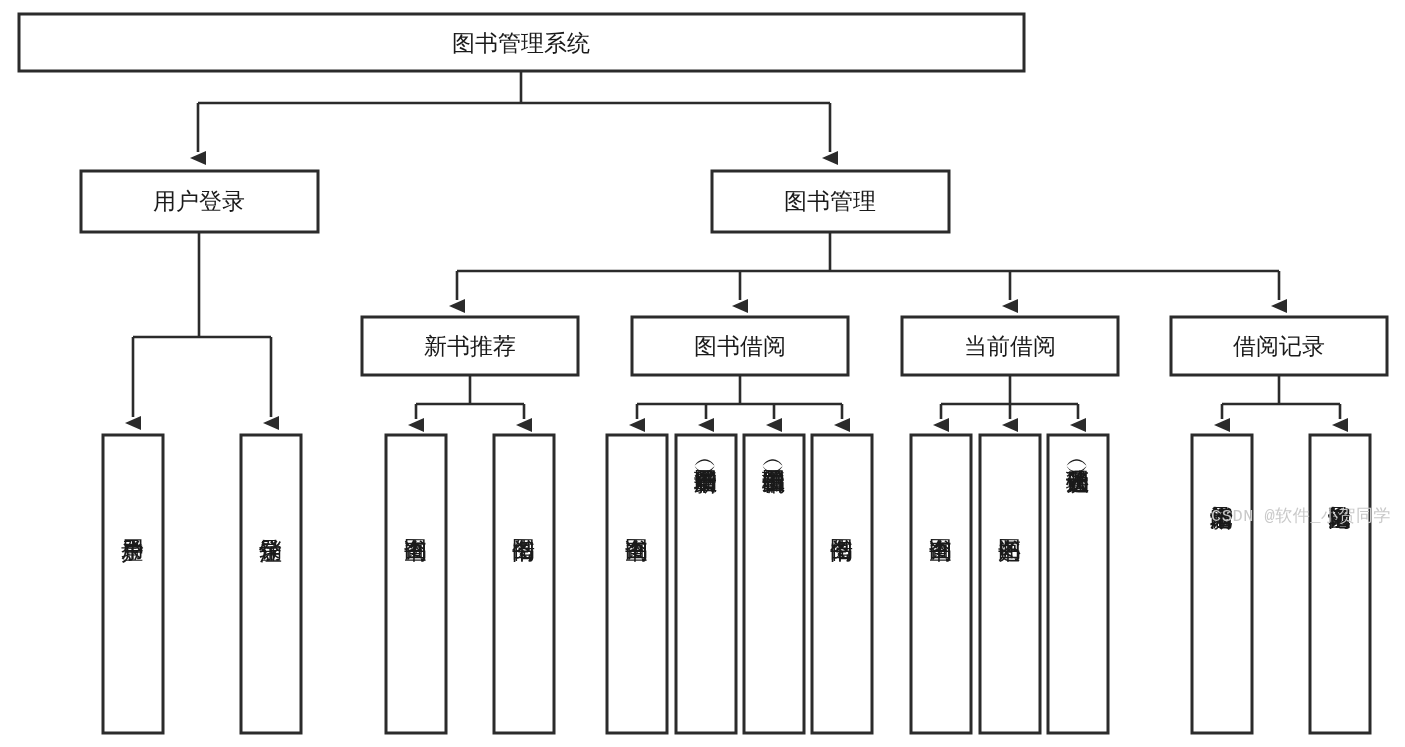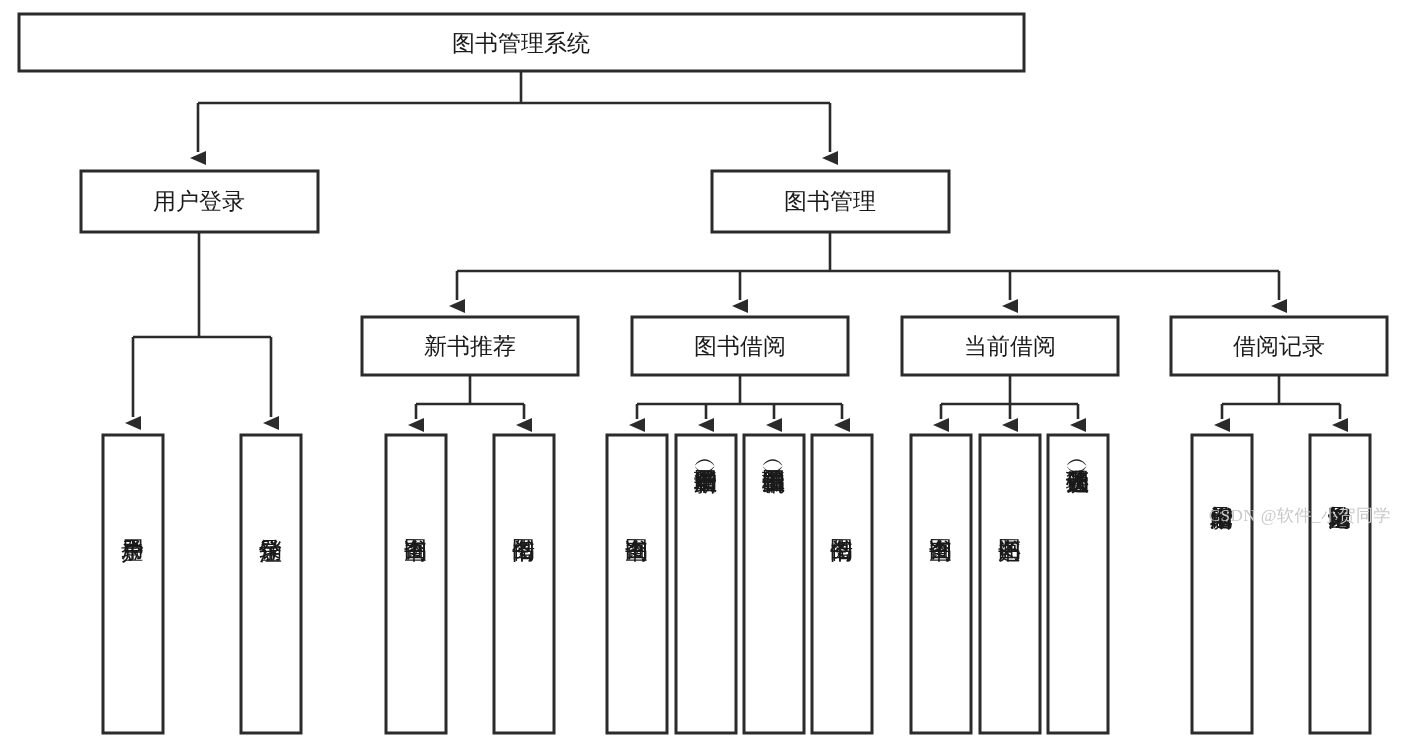--- a/index.html
+++ b/index.html
@@ -55,21 +55,21 @@
   .label-v {
     font-family: "DejaVu Sans", "Liberation Sans", sans-serif;
     font-size: 23px;
     fill: #1a1a1a;
     text-anchor: middle;
   }
   .watermark {
     position: absolute;
     right: 14px;
     bottom: 4px;
-    font-family: Liberation Serif, serif;
+    font-family: Liberation Mono, monospace;
     font-size: 17px;
     color: #c9c9c9;
     white-space: nowrap;
     letter-spacing: 0.5px;
     user-select: none;
   }
 </style>
 </head>
 <body>
 

